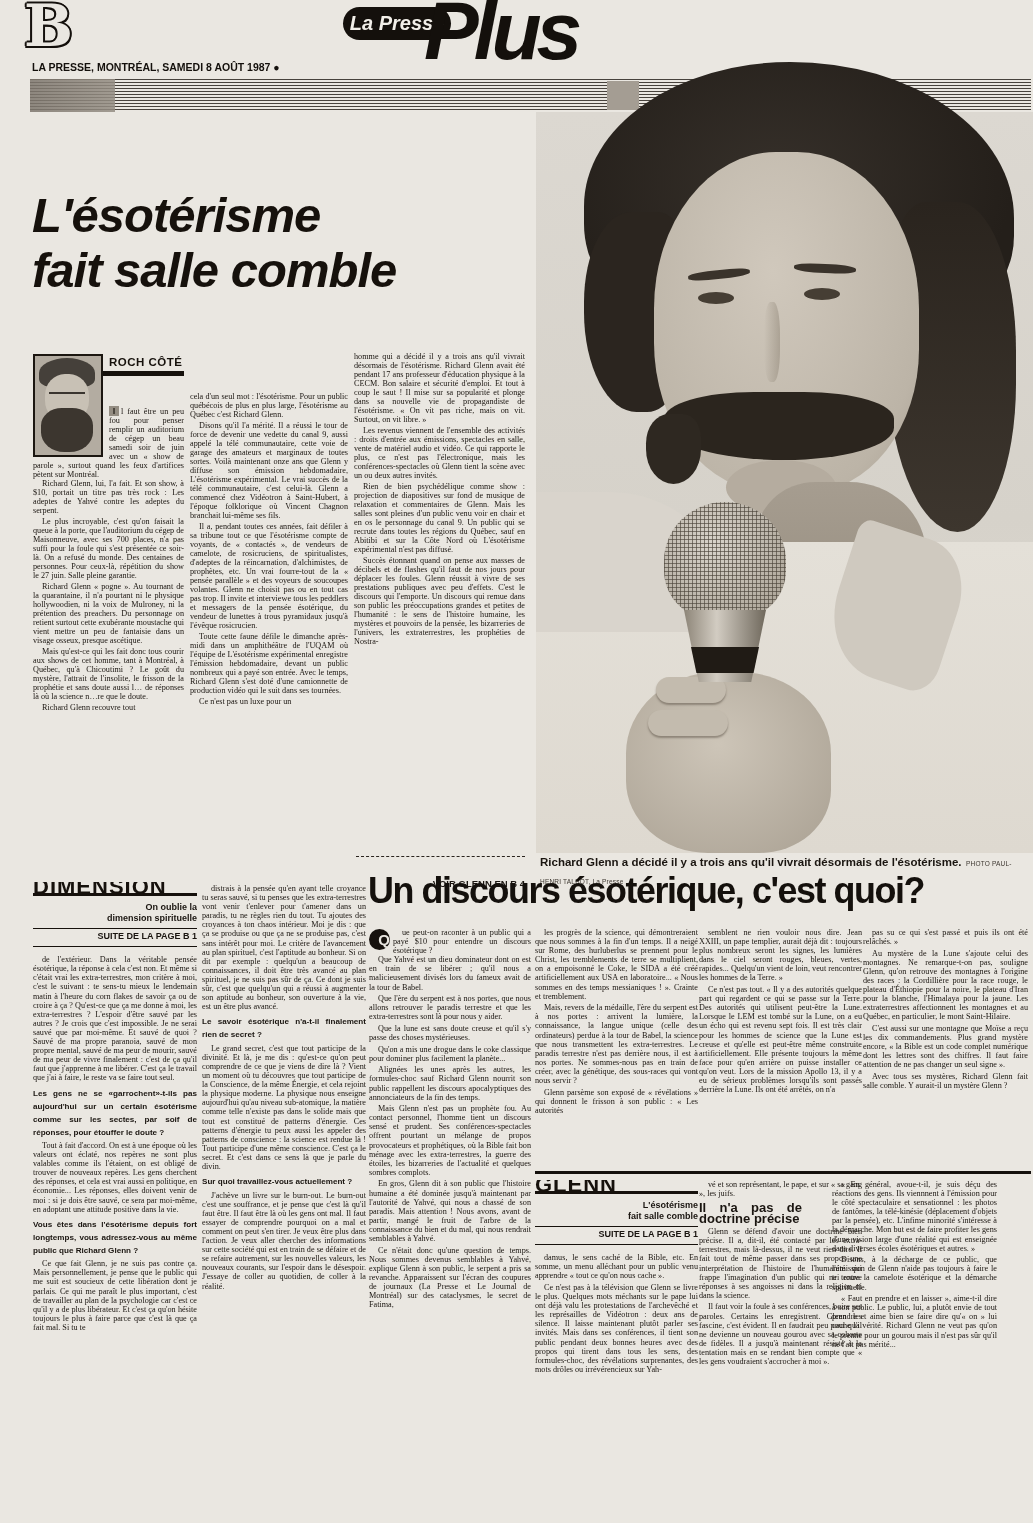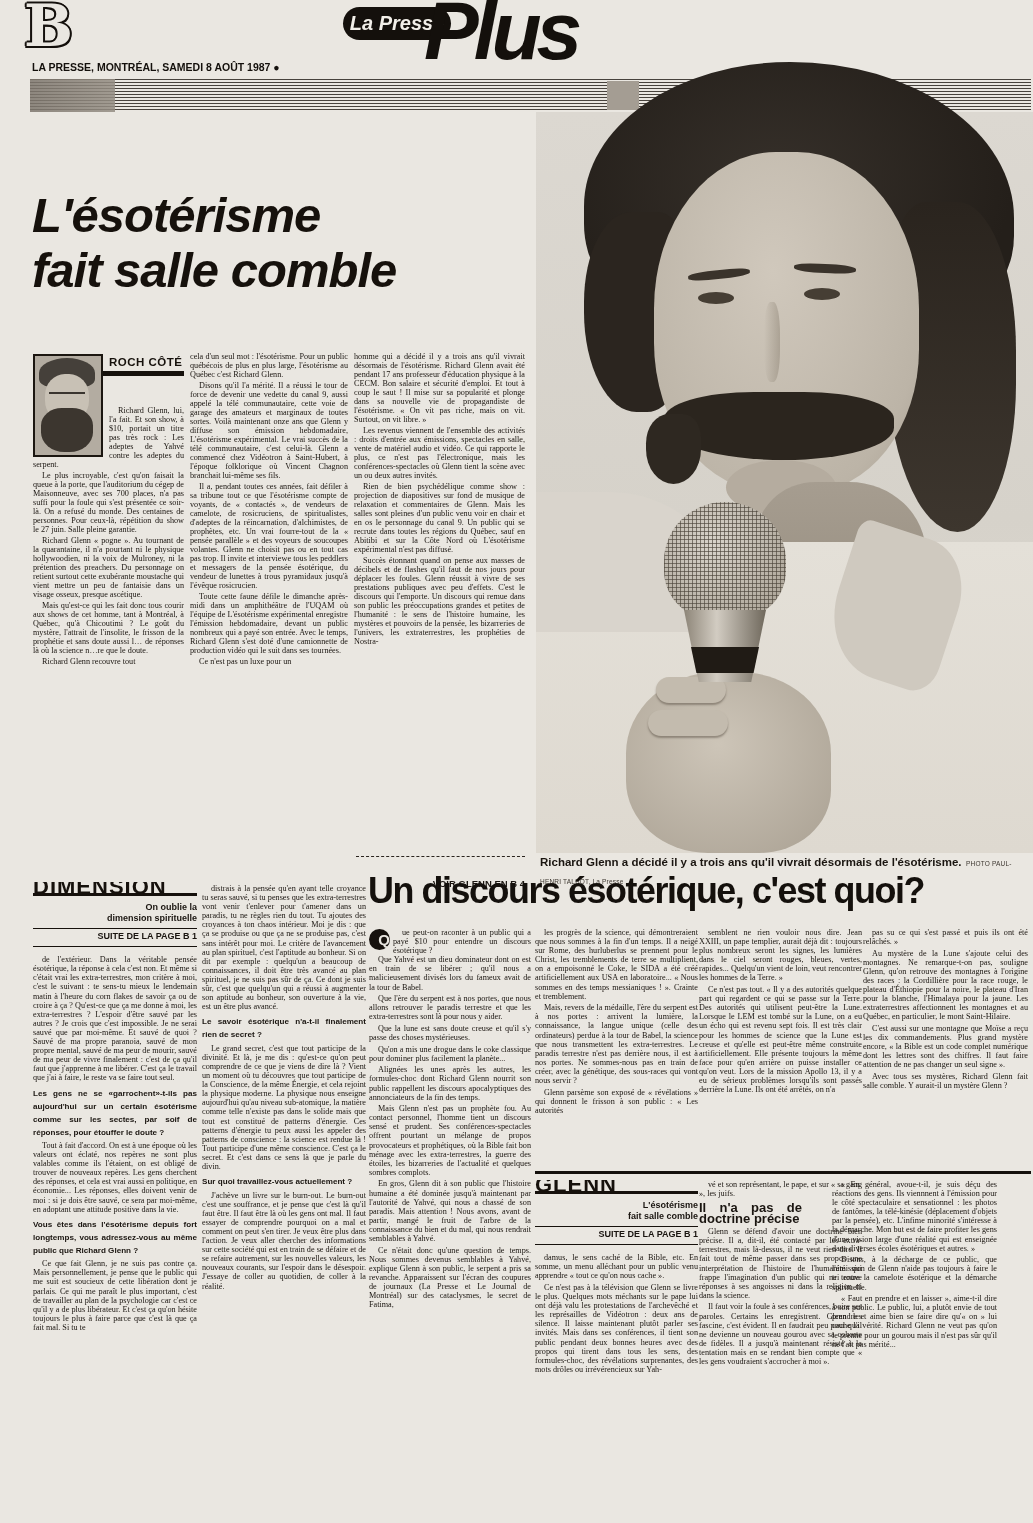--- a/index.html
+++ b/index.html
@@ -26,21 +26,21 @@
   .headline{left:32px;top:188px;width:540px;font-family:"Liberation Sans",sans-serif;font-style:italic;
             font-weight:900;font-size:49px;line-height:55px;letter-spacing:-1px;color:#16110c;}
   .subhead{left:34px;top:303px;width:520px;font-family:"Liberation Sans",sans-serif;font-style:italic;
            font-weight:bold;font-size:21.5px;line-height:25px;color:#16110c;}
   .col{position:absolute;top:352px;height:520px;overflow:hidden;text-align:justify;
        font-size:8.2px;line-height:9px;}
   .col p{margin:2px 0 0;text-indent:9px;}
   .col p:first-child{margin-top:0;}
   p.flush{text-indent:0;}
   .col1{left:33px;width:151px;}
-  .col2{left:190px;width:158px;}
+  .col2{left:190px;width:158px;margin-top:40px;}
   .col3{left:354px;width:171px;}
   .portrait{float:left;width:66px;height:99px;margin:2px 6px 3px 0;border:2px solid #1b1610;
             background:#b3aca1;position:relative;overflow:hidden;}
   .portrait .p-hair{position:absolute;left:4px;top:2px;width:56px;height:30px;background:#45403a;border-radius:50% 50% 30% 30%;}
   .portrait .p-face{position:absolute;left:10px;top:18px;width:44px;height:48px;background:#c8c1b5;border-radius:45%;}
   .portrait .p-glasses{position:absolute;left:14px;top:36px;width:36px;height:8px;border-top:2px solid #3a352f;}
   .portrait .p-beard{position:absolute;left:6px;top:52px;width:52px;height:44px;background:#3c362f;border-radius:40% 40% 45% 45%;}
   .byline{font-family:"Liberation Sans",sans-serif;font-weight:900;font-size:11.5px;letter-spacing:.5px;
           color:#16110c;padding-top:6px;}
   .byline-bar{height:5px;background:#16110c;margin:4px 0 30px;}
@@ -171,20 +171,21 @@
 
   <div class="col col1">
     <div class="portrait">
       <div class="p-hair"></div>
       <div class="p-face"></div>
       <div class="p-glasses"></div>
       <div class="p-beard"></div>
     </div>
     <div class="byline">ROCH CÔTÉ</div>
     <div class="byline-bar"></div>
+    <p class="flush"><span class="dropcap-box">I</span><span>l faut être un peu fou pour penser remplir un auditorium de cégep un beau samedi soir de juin avec un « show de parole », surtout quand les feux d'artifices pètent sur Montréal.</span></p>
     <div>
         <p>Richard Glenn, lui, l'a fait. Et son show, à $10, portait un titre pas très rock : Les adeptes de Yahvé contre les adeptes du serpent.</p>
         <p>Le plus incroyable, c'est qu'on faisait la queue à la porte, que l'auditorium du cégep de Maisonneuve, avec ses 700 places, n'a pas suffi pour la foule qui s'est présentée ce soir-là. On a refusé du monde. Des centaines de personnes. Pour ceux-là, répétition du show le 27 juin. Salle pleine garantie.</p>
         <p>Richard Glenn « pogne ». Au tournant de la quarantaine, il n'a pourtant ni le physique hollywoodien, ni la voix de Mulroney, ni la prétention des preachers. Du personnage on retient surtout cette exubérante moustache qui vient mettre un peu de fantaisie dans un visage osseux, presque ascétique.</p>
         <p>Mais qu'est-ce qui les fait donc tous courir aux shows de cet homme, tant à Montréal, à Québec, qu'à Chicoutimi ? Le goût du mystère, l'attrait de l'insolite, le frisson de la prophétie et sans doute aussi l… de réponses là où la science n…re que le doute.</p>
         <p>Richard Glenn recouvre tout</p>
       </div>
   </div>
   <div class="col col2">
       <p class="flush">cela d'un seul mot : l'ésotérisme. Pour un public québécois de plus en plus large, l'ésotérisme au Québec c'est Richard Glenn.</p>
@@ -235,21 +236,21 @@
     </div>
 
   <div class="abs discours-headline">Un discours ésotérique, c'est quoi?</div>
   <div class="bcol colC">
     <p class="flush"><span class="dropcap-q">Q</span><span>ue peut-on raconter à un public qui a payé $10 pour entendre un discours ésotérique ?</span></p>
     <div>
         <p>Que Yahvé est un dieu dominateur dont on est en train de se libérer ; qu'il nous a malicieusement divisés lors du fameux avait de la tour de Babel.</p>
         <p>Que l'ère du serpent est à nos portes, que nous allons retrouver le paradis terrestre et que les extra-terrestres sont là pour nous y aider.</p>
         <p>Que la lune est sans doute creuse et qu'il s'y passe des choses mystérieuses.</p>
         <p>Qu'on a mis une drogue dans le coke classique pour dominer plus facilement la planète...</p>
-        <p>Alignées les unes après les autres, les formules-choc dont Richard Glenn nourrit son public rappellent les discours apocalyptiques des annonciateurs de la fin des temps.</p>
+        <p>Alignées les unes après les autres, les formules-choc sauf Richard Glenn nourrit son public rappellent les discours apocalyptiques des annonciateurs de la fin des temps.</p>
         <p>Mais Glenn n'est pas un prophète fou. Au contact personnel, l'homme tient un discours sensé et prudent. Ses conférences-spectacles offrent pourtant un mélange de propos provocateurs et prophétiques, où la Bible fait bon ménage avec les extra-terrestres, la guerre des étoiles, les bizarreries de l'actualité et quelques sombres complots.</p>
         <p>En gros, Glenn dit à son public que l'histoire humaine a été dominée jusqu'à maintenant par l'autorité de Yahvé, qui nous a chassé de son paradis. Mais attention ! Nous avons, avant de partir, mangé le fruit de l'arbre de la connaissance du bien et du mal, qui nous rendrait semblables à Yahvé.</p>
         <p>Ce n'était donc qu'une question de temps. Nous sommes devenus semblables à Yahvé, explique Glenn à son public, le serpent a pris sa revanche. Apparaissent sur l'écran des coupures de journaux (La Presse et Le Journal de Montréal) sur des cataclysmes, le secret de Fatima,</p>
       </div>
   </div>
   <div class="bcol colD-top">
       <p class="flush">les progrès de la science, qui démontreraient que nous sommes à la fin d'un temps. Il a neigé sur Rome, des hurluberlus se prennent pour le Christ, les tremblements de terre se multiplient, on a empoisonné le Coke, le SIDA a été créé artificiellement aux USA en laboratoire... « Nous sommes en des temps messianiques ! ». Crainte et tremblement.</p>
       <p>Mais, revers de la médaille, l'ère du serpent est à nos portes : arrivent la lumière, la connaissance, la langue unique (celle des ordinateurs) perdue à la tour de Babel, la science que nous transmettent les extra-terrestres. Le paradis terrestre n'est pas derrière nous, il est à nos portes. Ne sommes-nous pas en train de créer, avec la génétique, des sous-races qui vont nous servir ?</p>
       <p>Glenn parsème son exposé de « révélations » qui donnent le frisson à son public : « Les autorités</p>
     </div>

